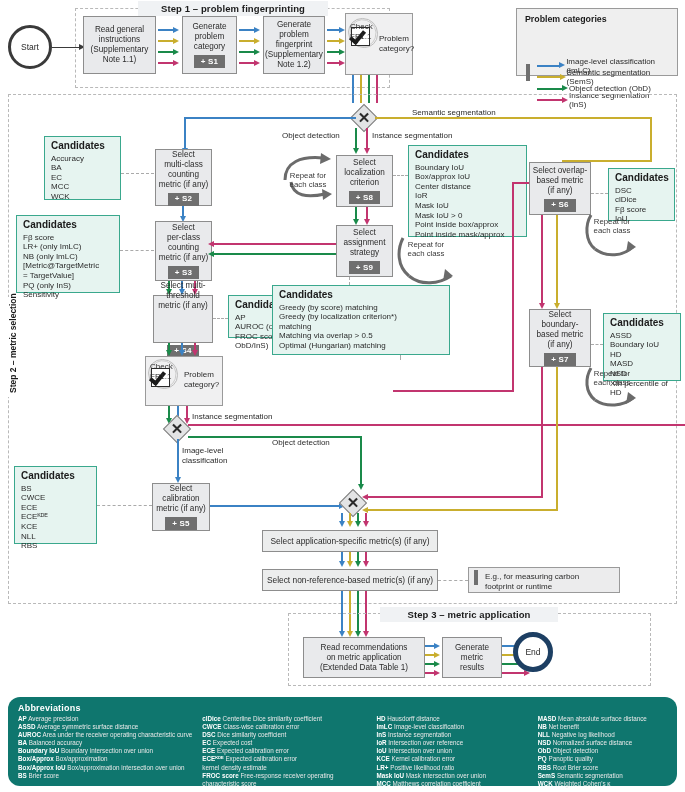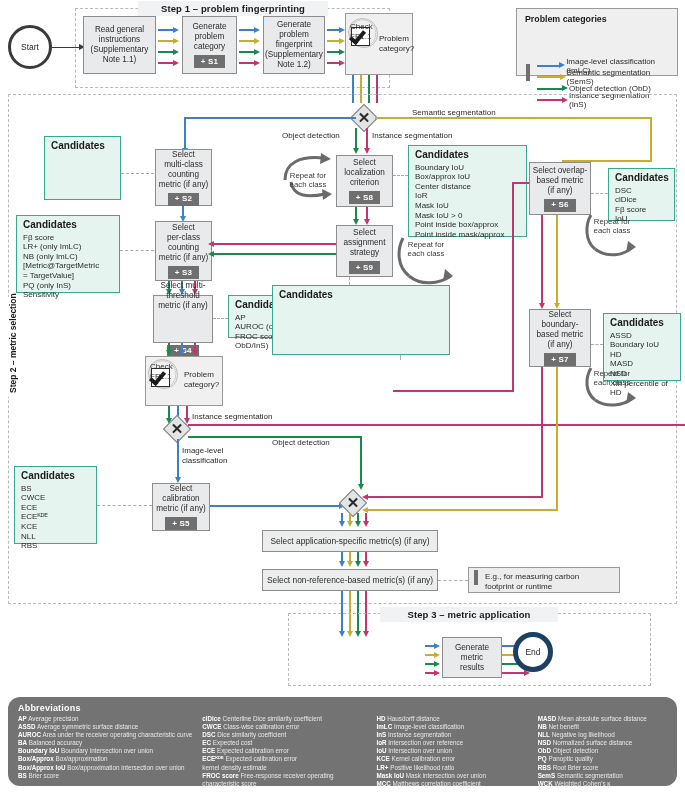--- a/index.html
+++ b/index.html
@@ -183,21 +183,21 @@
 
   
   .repeat-txt {
     position:absolute; font-size:7.8px; line-height:9px; color:#3a3a3a;
     white-space:pre-line; text-align:center;
   }
 
   
   .abbr {
     position:absolute; left:8px; top:697px; width:669px; height:89px;
-    background:#737373; border-radius:12px; color:#e9e9e9;
+    background:#0f766e; border-radius:12px; color:#e9e9e9;
     padding:6px 10px 4px 10px;
   }
   .abbr .atitle { font-weight:bold; font-size:9px; color:#ffffff; margin-bottom:2px; letter-spacing:.2px; }
   .abbr-cols { display:flex; gap:6px; }
   .abbr-col { font-size:6.3px; line-height:8.1px; }
   .abbr-col .arow { white-space:pre-line; }
   .abbr-col .ab { font-weight:bold; color:#ffffff; }
   .c1 { width:193px; } .c2 { width:182px; } .c3 { width:168px; } .c4 { width:140px; }
 </style>
 </head>
@@ -340,20 +340,25 @@
     <div class="ln" style="left:355px; top:128px; width:2px; height:22px; background:#1a8a4a;"></div>
     <div class="arw d" style="left:352.5px; top:148px; border-top:6px solid #1a8a4a;"></div>
     <div class="ln" style="left:366px; top:128px; width:2px; height:22px; background:#c2356f;"></div>
     <div class="arw d" style="left:363.5px; top:148px; border-top:6px solid #c2356f;"></div>
   </div>
   <div class="elabel" style="left:282px; top:131px;">Object detection</div>
   <div class="elabel" style="left:372px; top:131px;">Instance segmentation</div>
 
   <div class="cand" style="left:44px; top:136px; width:77px; height:64px;">
     <div class="ctitle">Candidates</div>
+    <div class="clist">Accuracy
+BA
+EC
+MCC
+WCK</div>
   </div>
   <div class="ln" style="left:121px; top:173px; width:33px; height:1px; border-top:1px dashed #aaaaaa;"></div>
 
   <div class="proc" style="left:155px; top:149px; width:57px; height:57px;">
     <span class="ptxt">Select
 multi-class
 counting
 metric (if any)</span>
     <span class="subproc-tag">+ S2</span>
   </div>
@@ -538,20 +543,25 @@
       <path d="M8,2 C2,14 2,30 14,40" stroke="#6b6b6b" stroke-width="3" fill="none"></path>
       <path d="M14,40 C26,50 44,48 56,40" stroke="#6b6b6b" stroke-width="3" fill="none"></path>
       <polygon points="50,33 58,40 48,45" fill="#6b6b6b"></polygon>
     </svg>
     <div class="repeat-txt" style="left:400px; top:240px; width:52px;">Repeat for
 each class</div>
   </div>
 
   <div class="cand" style="left:272px; top:285px; width:178px; height:70px;">
     <div class="ctitle">Candidates</div>
+    <div class="clist">Greedy (by score) matching
+Greedy (by localization criterion*)
+matching
+Matching via overlap &gt; 0.5
+Optimal (Hungarian) matching</div>
   </div>
   <div class="ln" style="left:349px; top:277px; width:1px; height:8px; border-left:1px dashed #aaaaaa;"></div>
 
   <div class="ln" style="left:400px; top:355px; width:1px; height:5px; border-left:1px dashed #aaaaaa;"></div>
 
   <div>
     <div class="ln" style="left:393px; top:243px; width:2px; height:0px;"></div>
     <div class="ln" style="left:512px; top:182px; width:2px; height:210px; background:#c2356f;"></div>
     <div class="ln" style="left:512px; top:182px; width:30px; height:2px; background:#c2356f;"></div>
     <div class="arw r" style="left:539px; top:179.5px; border-left:6px solid #c2356f;"></div>
@@ -670,20 +680,25 @@
     <div class="arw d" style="left:346.5px; top:631px; border-top:6px solid #c9ae2e;"></div>
     <div class="ln" style="left:357px; top:591px; width:2px; height:42px; background:#1a8a4a;"></div>
     <div class="arw d" style="left:354.5px; top:631px; border-top:6px solid #1a8a4a;"></div>
     <div class="ln" style="left:365px; top:591px; width:2px; height:42px; background:#c2356f;"></div>
     <div class="arw d" style="left:362.5px; top:631px; border-top:6px solid #c2356f;"></div>
   </div>
 
   <div class="step-box" style="left:288px; top:613px; width:363px; height:73px;"></div>
   <div class="step-title" style="left:380px; top:607px; width:178px;">Step 3 – metric application</div>
 
+  <div class="proc" style="left:303px; top:637px; width:122px; height:41px;">
+    <span class="ptxt">Read recommendations
+on metric application
+(Extended Data Table 1)</span>
+  </div>
 
   <div>
     <div class="ln" style="left:425px; top:645px; width:11px; height:2px; background:#3b82c4;"></div>
     <div class="arw r" style="left:434px; top:642.5px; border-left:6px solid #3b82c4;"></div>
     <div class="ln" style="left:425px; top:654px; width:11px; height:2px; background:#c9ae2e;"></div>
     <div class="arw r" style="left:434px; top:651.5px; border-left:6px solid #c9ae2e;"></div>
     <div class="ln" style="left:425px; top:663px; width:11px; height:2px; background:#1a8a4a;"></div>
     <div class="arw r" style="left:434px; top:660.5px; border-left:6px solid #1a8a4a;"></div>
     <div class="ln" style="left:425px; top:672px; width:11px; height:2px; background:#c2356f;"></div>
     <div class="arw r" style="left:434px; top:669.5px; border-left:6px solid #c2356f;"></div>

